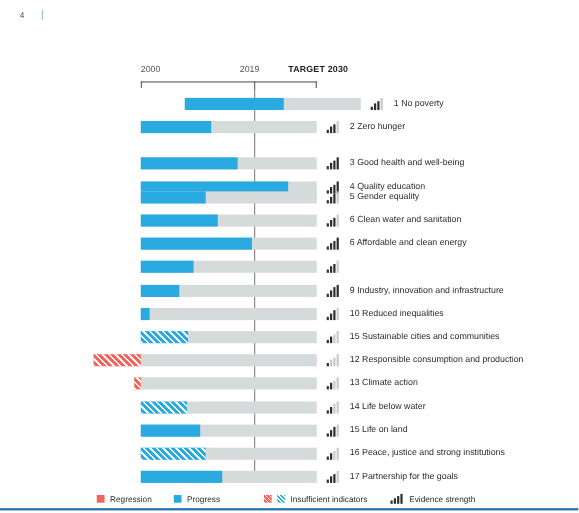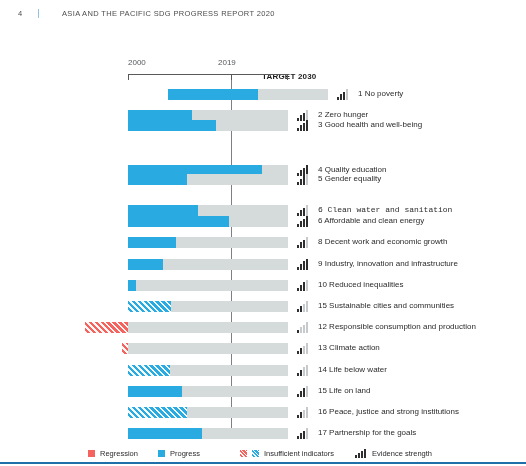--- a/index.html
+++ b/index.html
@@ -230,28 +230,27 @@
   .legend-evidence i:nth-child(2) { height: 5px; }
   .legend-evidence i:nth-child(3) { height: 7px; }
   .legend-evidence i:nth-child(4) { height: 9px; }
 </style>
 </head>
 <body>
 
 <div id="page-header">
   <span id="page-number">4</span>
   <span id="header-rule"></span>
-  <span id="header-title">ASIA AND THE PACIFIC SDG PROGRESS REPORT 2020</span>
 </div>
 
 <div id="chart">
 
   <span class="axis-label" style="left:128px; top:58px;">2000</span>
   <span class="axis-label" style="left:218px; top:58px;">2019</span>
-  <span class="axis-label bold" style="left:262px; top:72px;">TARGET 2030</span>
+  <span class="axis-label bold" style="left:262px; top:58px;">TARGET 2030</span>
 
   <div id="axis-bracket"></div>
   <div id="axis-bracket-tick"></div>
   <div id="year-line"></div>
 
   <div id="rows">
       <div class="row" style="top: 84px; margin-left: 40px;">
         <div class="track"></div>
         <div class="fill progress" style="left: 128px; width: 89.6px;"></div>
         <div class="evidence">
@@ -266,21 +265,21 @@
         <div class="track"></div>
         <div class="fill progress" style="left: 128px; width: 64px;"></div>
         <div class="evidence">
           <i class="on"></i>
           <i class="on"></i>
           <i class="on"></i>
           <i></i>
         </div>
         <span class="goal-label">2 Zero hunger</span>
       </div>
-      <div class="row" style="top: 115px;">
+      <div class="row" style="top: 138px;">
         <div class="track"></div>
         <div class="fill progress" style="left: 128px; width: 88px;"></div>
         <div class="evidence">
           <i class="on"></i>
           <i class="on"></i>
           <i class="on"></i>
           <i class="on"></i>
         </div>
         <span class="goal-label">3 Good health and well-being</span>
       </div>
@@ -299,21 +298,21 @@
         <div class="track"></div>
         <div class="fill progress" style="left: 128px; width: 59.2px;"></div>
         <div class="evidence">
           <i class="on"></i>
           <i class="on"></i>
           <i class="on"></i>
           <i></i>
         </div>
         <span class="goal-label">5 Gender equality</span>
       </div>
-      <div class="row" style="top: 200px; font-family: Liberation Mono, monospace;">
+      <div class="row" style="top: 190px;">
         <div class="track"></div>
         <div class="fill progress" style="left: 128px; width: 70.4px;"></div>
         <div class="evidence">
           <i class="on"></i>
           <i class="on"></i>
           <i class="on"></i>
           <i></i>
         </div>
         <span class="goal-label">6 Clean water and sanitation</span>
       </div>
@@ -330,21 +329,20 @@
       </div>
       <div class="row" style="top: 232.4px;">
         <div class="track"></div>
         <div class="fill progress" style="left: 128px; width: 48px;"></div>
         <div class="evidence">
           <i class="on"></i>
           <i class="on"></i>
           <i class="on"></i>
           <i></i>
         </div>
-        <span class="goal-label">8 Decent work and economic growth</span>
       </div>
       <div class="row" style="top: 253.6px;">
         <div class="track"></div>
         <div class="fill progress" style="left: 128px; width: 35.2px;"></div>
         <div class="evidence">
           <i class="on"></i>
           <i class="on"></i>
           <i class="on"></i>
           <i class="on"></i>
         </div>

